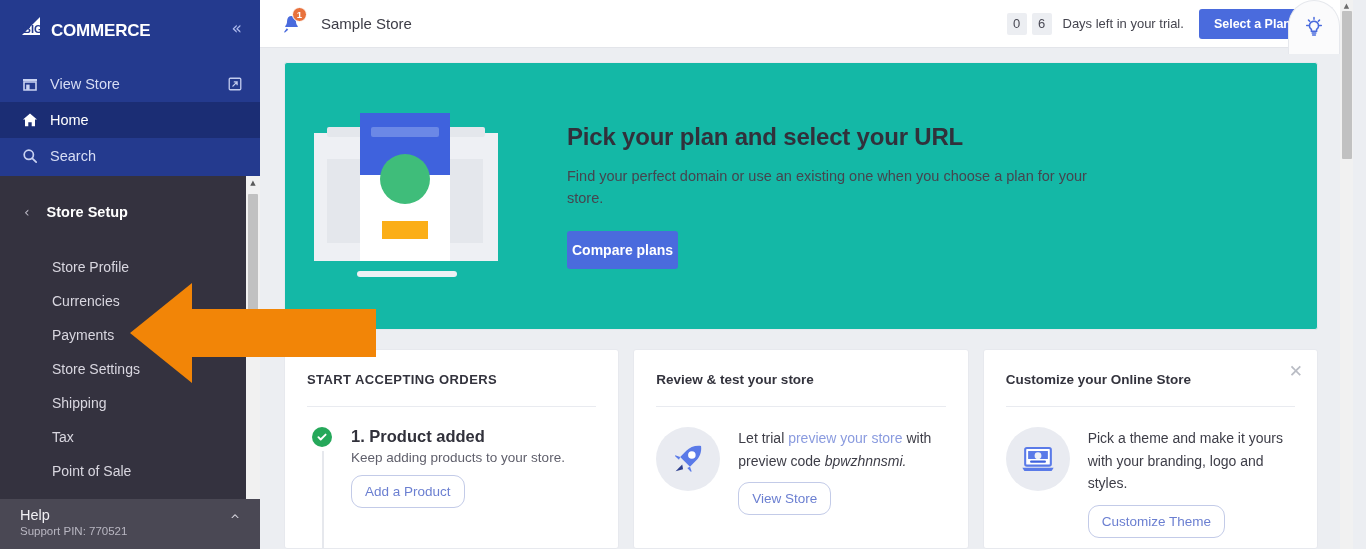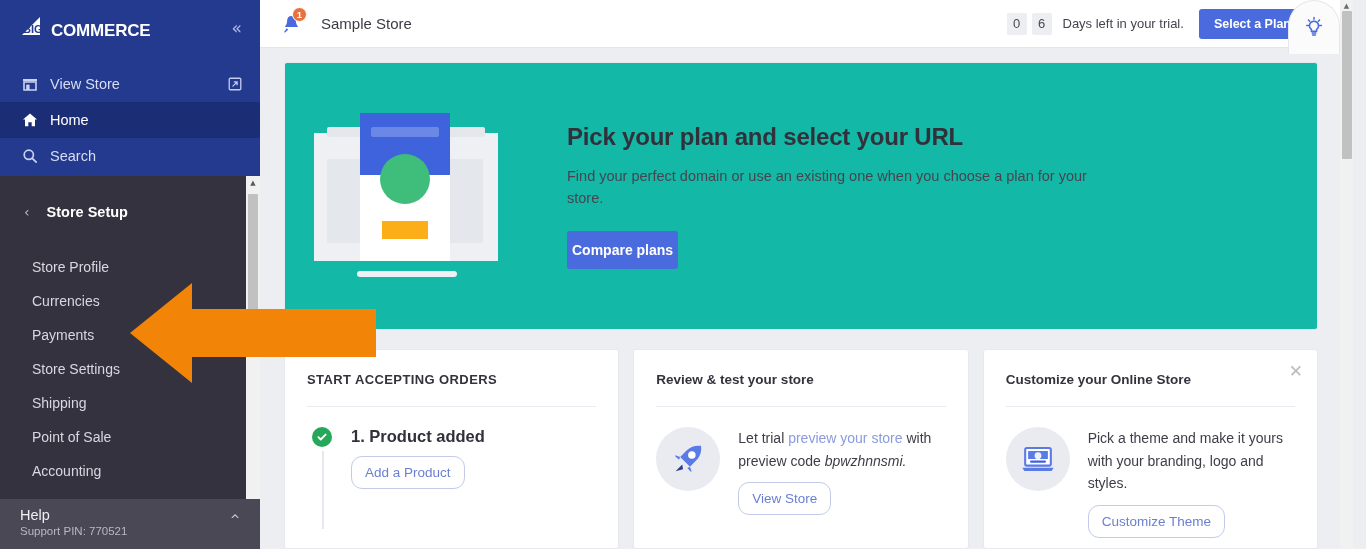--- a/index.html
+++ b/index.html
@@ -60,21 +60,21 @@
     padding:0 18px 0 24px; margin-top:14px; cursor:pointer;
   }
   .sub-head .chev {
     color:#b8b6c2; font-size:14px; margin-right:17px;
     font-family:"DejaVu Sans", sans-serif;
   }
   .sub-head .stitle { color:#fff; font-size:14.5px; font-weight:bold; }
   .sub-list { margin-top:16px; }
   .sub-item {
     height:34px; display:flex; align-items:center;
-    padding-left:32px; cursor:pointer;
+    padding-left:52px; cursor:pointer;
   }
   .sub-item span { color:#d9d7e0; font-size:14px; white-space:nowrap; }
 
   
   .sb-scroll {
     position:absolute; right:0; top:176px; bottom:36px; width:14px;
     background:#f1f1f1;
   }
   .sb-arrow {
     position:absolute; left:0; width:14px; height:14px;
@@ -306,20 +306,23 @@
         <div class="sub-item">
           <span>Payments</span>
         </div>
         <div class="sub-item">
           <span>Store Settings</span>
         </div>
         <div class="sub-item">
           <span>Shipping</span>
         </div>
         <div class="sub-item">
+          <span>Tax</span>
+        </div>
+        <div class="sub-item">
           <span>Point of Sale</span>
         </div>
         <div class="sub-item">
           <span>Accounting</span>
         </div>
       </div>
     </div>
 
     <div class="sb-scroll">
       <div class="sb-arrow up">▲</div>
@@ -393,20 +396,21 @@
           <div class="check-col">
             <div class="check-circle">
               <svg width="12" height="12" viewBox="0 0 12 12" fill="none" stroke="#ffffff" stroke-width="1.9">
                 <path d="M2.4 6.2 4.7 8.5 9.6 3.6" stroke-linecap="round" stroke-linejoin="round"></path>
               </svg>
             </div>
             <div class="check-line"></div>
           </div>
           <div>
             <div class="step-title">1. Product added</div>
+            <div class="step-sub">Keep adding products to your store.</div>
             <button class="ghost-btn">Add a Product</button>
           </div>
         </div>
       </div>
 
       <div class="card">
         <div class="card-title">Review &amp; test your store</div>
         <div class="card-rule"></div>
         <div class="card-body">
           <div class="round-icon">

